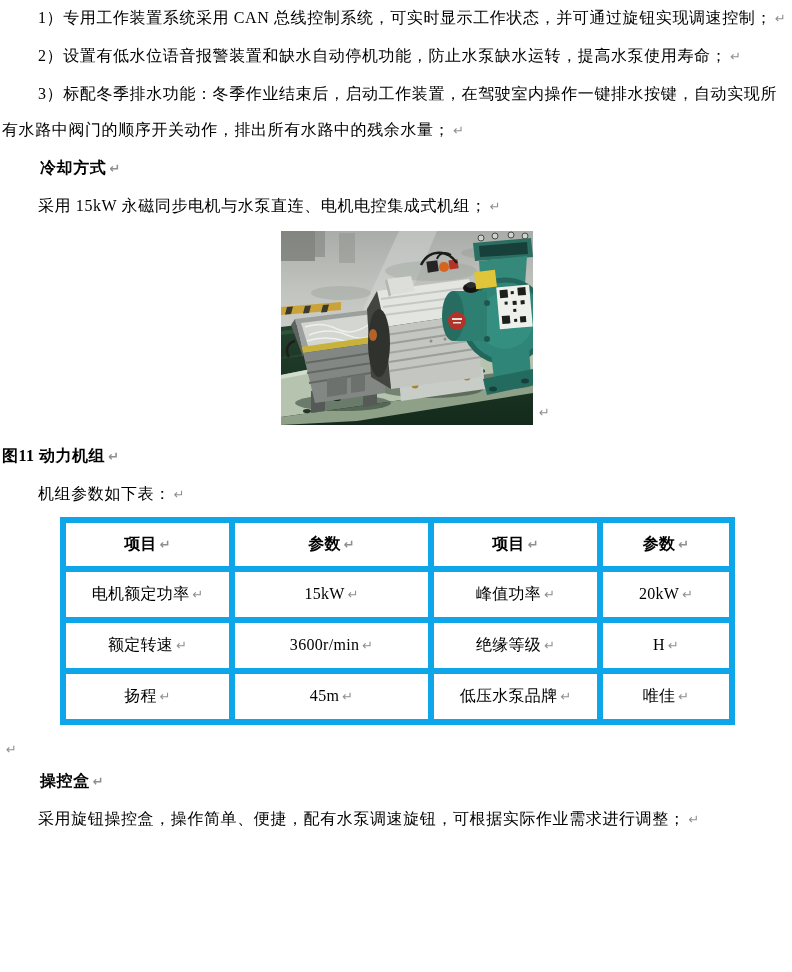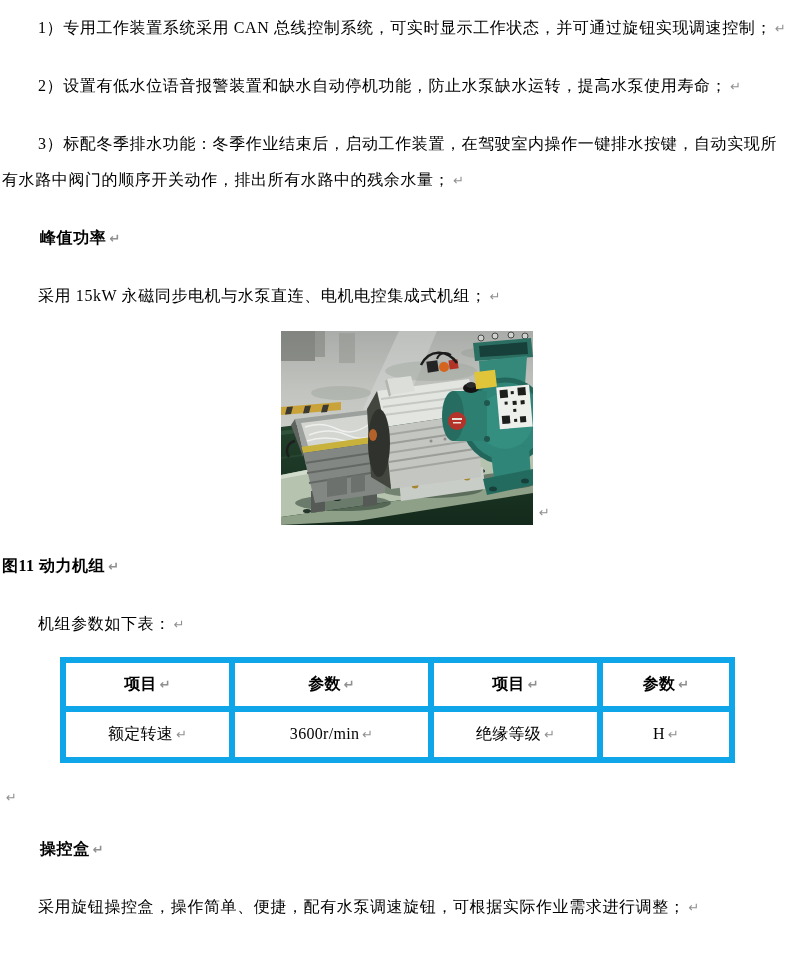--- a/index.html
+++ b/index.html
@@ -6,21 +6,21 @@
   .page {
     position:relative;
     width:792px; height:972px;
     background:#ffffff;
     font-family:"Liberation Serif","DejaVu Serif",serif;
     font-size:16px; color:#000;
     line-height:36.8px;
     letter-spacing:0.6px;
     overflow:hidden;
   }
-  p, h3 { margin:0; padding:10px 2px; font-size:16px; font-weight:normal; }
+  p, h3 { margin:0; padding:0 2px; font-size:16px; font-weight:normal; }
   .body-text { text-indent:36px; }
   .heading  { text-indent:38px; font-weight:bold; }
   .caption  { text-align:left; font-weight:bold; margin-top:13px; letter-spacing:0.5px; }
   .pil {
     color:#8f8f8f;
     font-family:"DejaVu Sans",sans-serif;
     font-size:13px;
     margin-left:3px;
     letter-spacing:0;
   }
@@ -55,21 +55,21 @@
 <body>
 
 <div class="page">
 
   <p class="body-text"><span>1）专用工作装置系统采用 CAN 总线控制系统，可实时显示工作状态，并可通过旋钮实现调速控制；</span><span class="pil">↵</span></p>
 
   <p class="body-text"><span>2）设置有低水位语音报警装置和缺水自动停机功能，防止水泵缺水运转，提高水泵使用寿命；</span><span class="pil">↵</span></p>
 
   <p class="body-text"><span>3）标配冬季排水功能：冬季作业结束后，启动工作装置，在驾驶室内操作一键排水按键，自动实现所有水路中阀门的顺序开关动作，排出所有水路中的残余水量；</span><span class="pil">↵</span></p>
 
-  <h3 class="heading"><span>峰值功率</span><span class="pil">↵</span></h3>
+  <h3 class="heading"><span>冷却方式</span><span class="pil">↵</span></h3>
 
   <p class="body-text"><span>采用 15kW 永磁同步电机与水泵直连、电机电控集成式机组；</span><span class="pil">↵</span></p>
 
   <div class="figure-wrap">
     <svg width="252" height="194" viewBox="0 0 252 194" xmlns="http://www.w3.org/2000/svg">
       <defs>
         <linearGradient id="floorGrad" x1="0" y1="0" x2="0" y2="1">
           <stop offset="0" stop-color="#a9aca8"></stop>
           <stop offset="0.55" stop-color="#c2c4c0"></stop>
           <stop offset="1" stop-color="#cdcfcb"></stop>
@@ -217,25 +217,37 @@
     <thead>
         <tr>
           <th><span>项目</span><span class="pil">↵</span></th>
           <th><span>参数</span><span class="pil">↵</span></th>
           <th><span>项目</span><span class="pil">↵</span></th>
           <th><span>参数</span><span class="pil">↵</span></th>
         </tr>
       </thead>
     <tbody>
         <tr>
+          <td><span>电机额定功率</span><span class="pil">↵</span></td>
+          <td><span>15kW</span><span class="pil">↵</span></td>
+          <td><span>峰值功率</span><span class="pil">↵</span></td>
+          <td><span>20kW</span><span class="pil">↵</span></td>
+        </tr>
+        <tr>
           <td><span>额定转速</span><span class="pil">↵</span></td>
           <td><span>3600r/min</span><span class="pil">↵</span></td>
           <td><span>绝缘等级</span><span class="pil">↵</span></td>
           <td><span>H</span><span class="pil">↵</span></td>
         </tr>
+        <tr>
+          <td><span>扬程</span><span class="pil">↵</span></td>
+          <td><span>45m</span><span class="pil">↵</span></td>
+          <td><span>低压水泵品牌</span><span class="pil">↵</span></td>
+          <td><span>唯佳</span><span class="pil">↵</span></td>
+        </tr>
       </tbody>
   </table>
 
   <p class="pil-line"><span class="pil">↵</span></p>
 
   <h3 class="heading"><span>操控盒</span><span class="pil">↵</span></h3>
 
   <p class="body-text"><span>采用旋钮操控盒，操作简单、便捷，配有水泵调速旋钮，可根据实际作业需求进行调整；</span><span class="pil">↵</span></p>
 
 </div>

